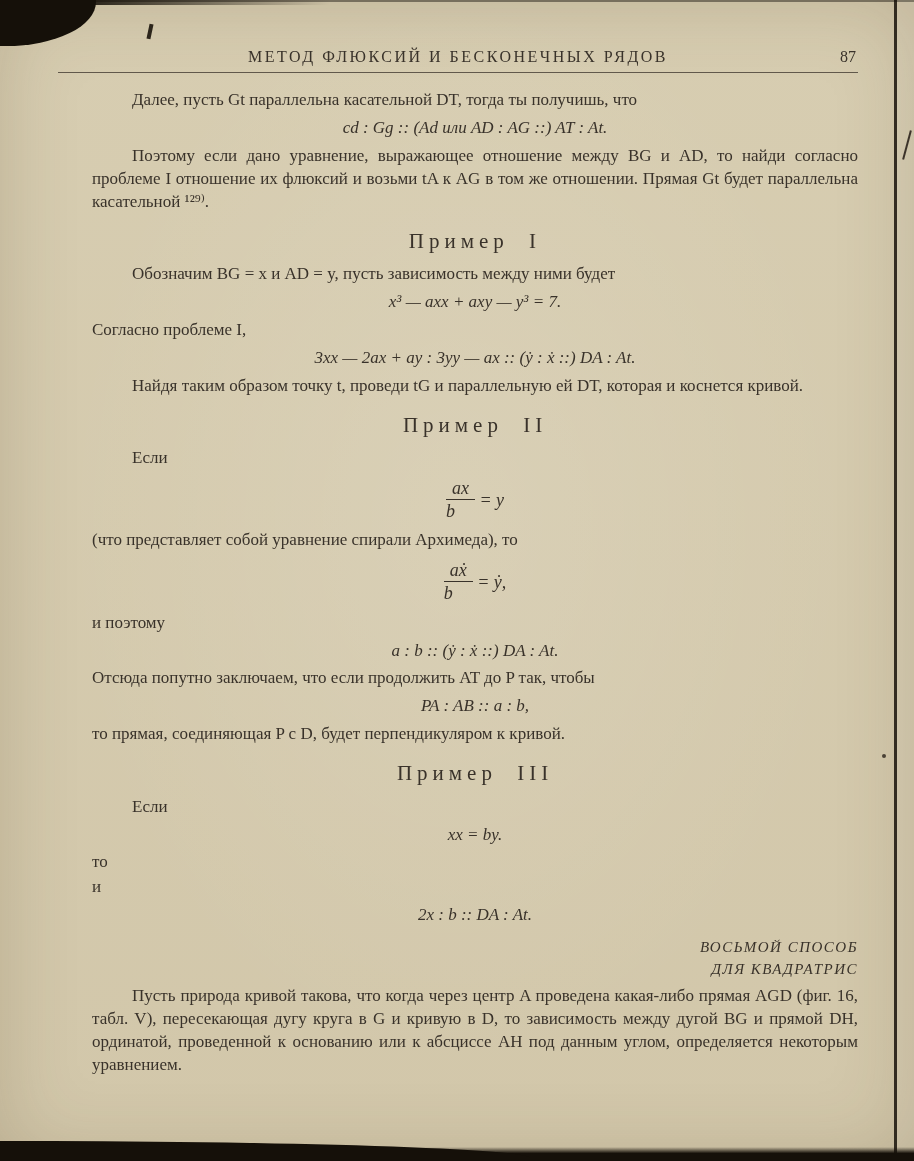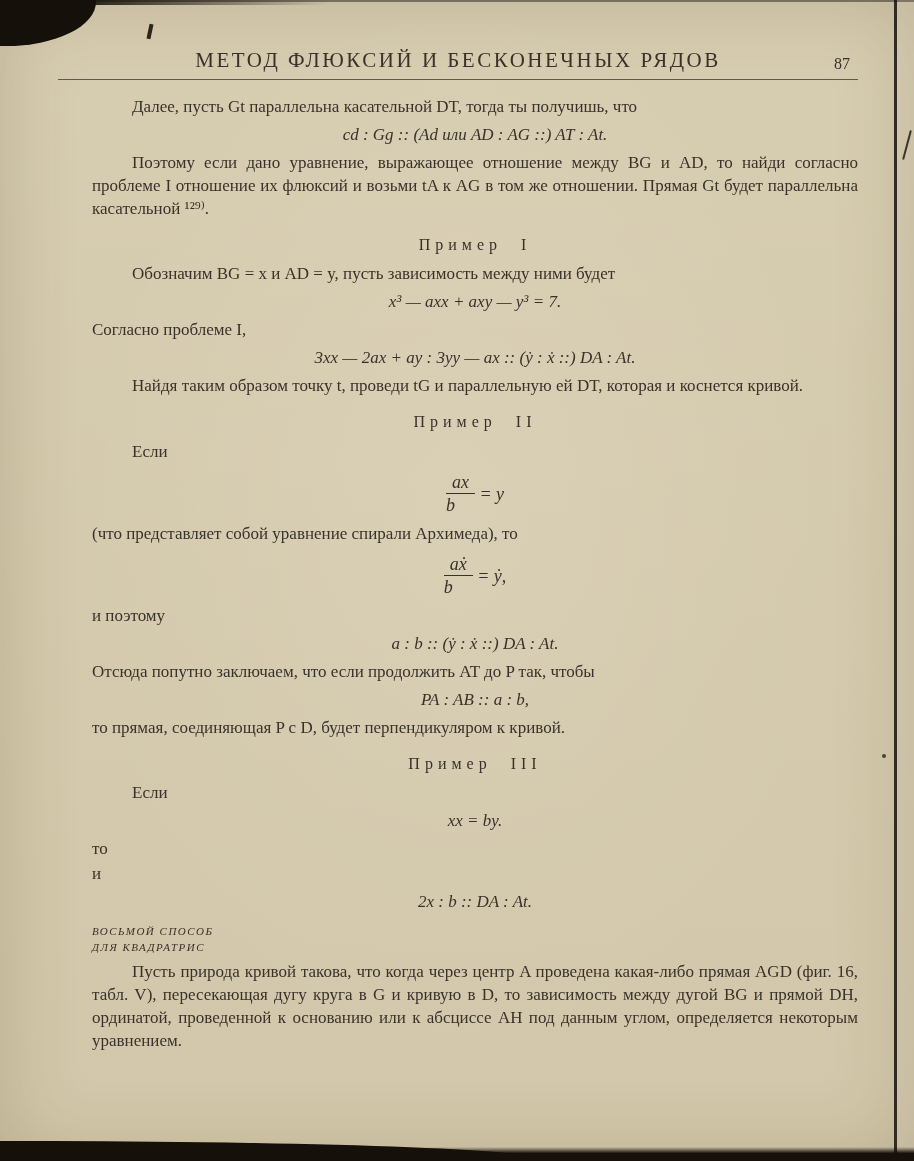--- a/index.html
+++ b/index.html
@@ -36,22 +36,22 @@
                      border-top-right-radius:100% 85%; }
 
   
   .header {
     position: relative;
     margin: 0 56px 0 58px;
     padding-top: 48px; padding-bottom: 6px;
     border-bottom: 1.5px solid rgba(57,50,42,.75);
     text-align: center;
   }
-  .header-title { display:inline-block; font-size: 21px; letter-spacing: 2.5px; }
-  .header-page { position: absolute; right: 8px; bottom: 6px; font-size: 16px; }
+  .header-title { display:inline-block; font-size: 16px; letter-spacing: 2.5px; }
+  .header-page { position: absolute; right: 2px; bottom: 6px; font-size: 16px; }
 
   
   .content {
     margin: 16px 56px 0 92px;
     font-size: 17px;
     line-height: 1.35;
     text-align: justify;
   }
   .content p { margin: 2px 0; }
   .indent { text-indent: 40px; }
@@ -60,30 +60,30 @@
   .formula {
     text-align: center;
     font-style: italic;
     margin: 5px 0;
     text-indent: 0;
   }
   .formula-frac { margin: 8px 0; font-size: 18px; }
 
   .heading {
     text-align: center;
-    font-size: 16px;
+    font-size: 21px;
     letter-spacing: 5px;
     word-spacing: 10px;
     margin: 13px 0 8px;
     text-indent: 0;
   }
   .heading-italic {
-    text-align: left;
+    text-align: right;
     font-style: italic;
-    font-size: 11px;
+    font-size: 15px;
     letter-spacing: 1.5px;
     margin: 10px 0 1px;
     text-indent: 0;
   }
   .heading-sub { margin: 1px 0 6px; }
 
   .frac { display:inline-block; vertical-align: middle; text-align:left; line-height:1.12; }
   .frac .num { display:block; border-bottom: 1.4px solid currentColor; padding: 0 6px 1px; }
   .frac .den { display:block; padding-top: 1px; }
   .frac-rhs { vertical-align: middle; }

